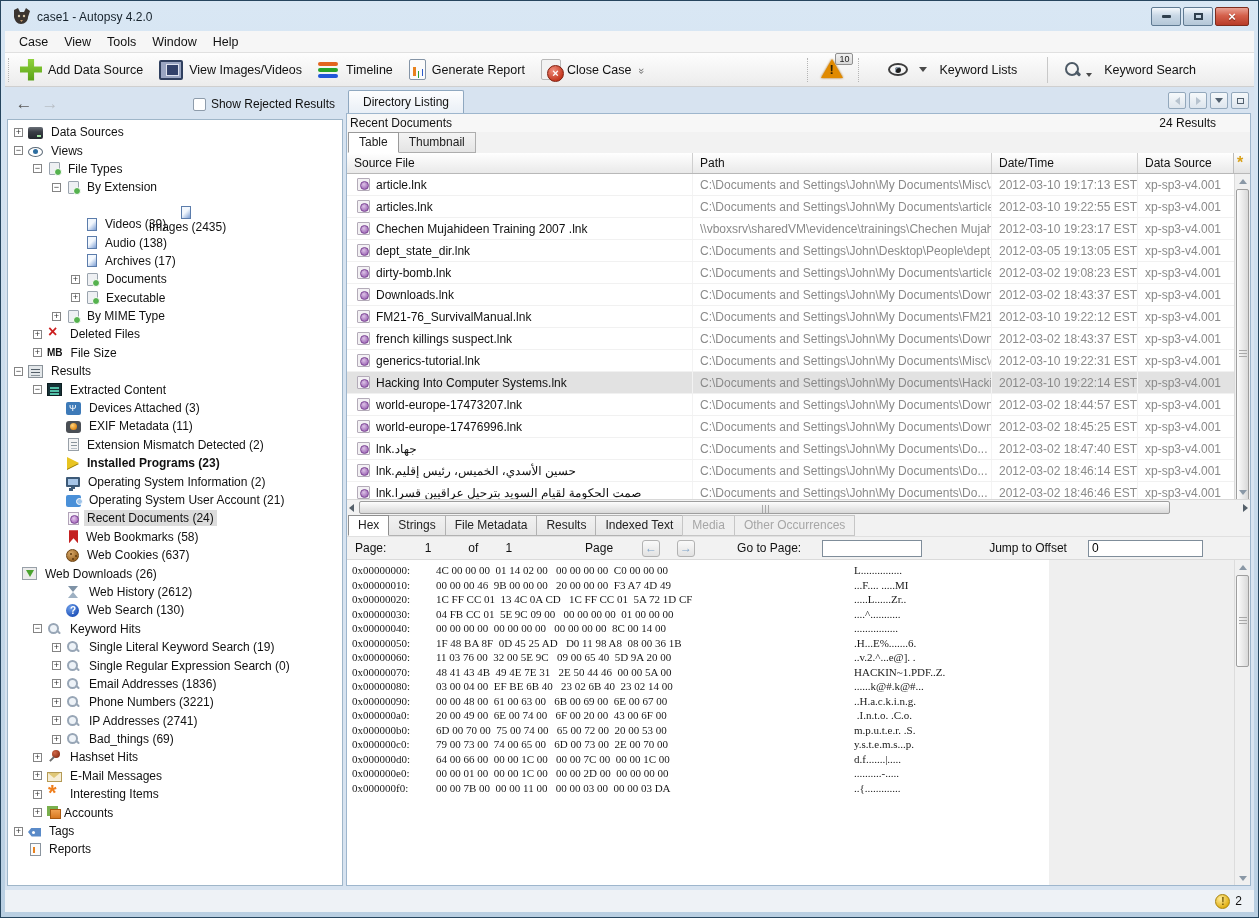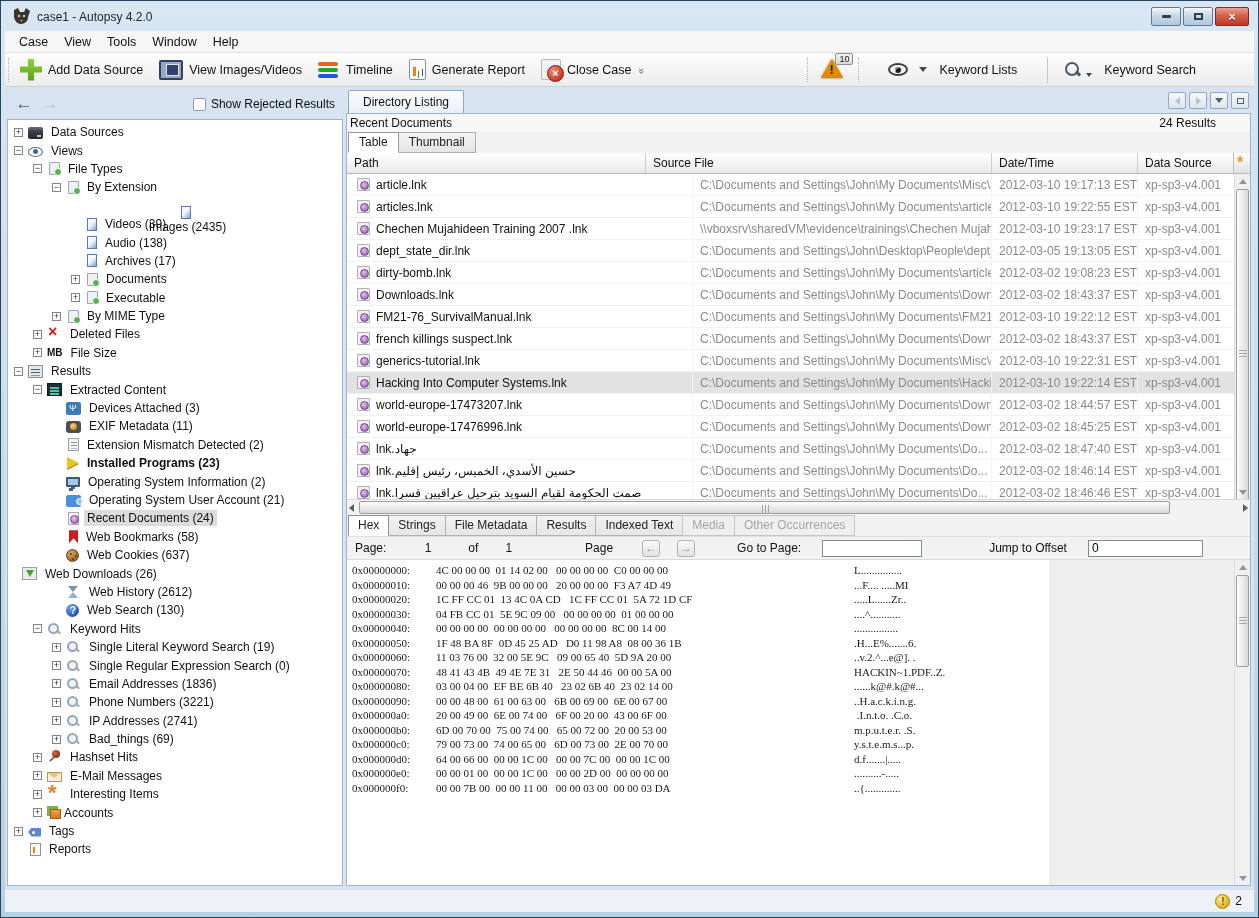--- a/index.html
+++ b/index.html
@@ -522,22 +522,22 @@
           <span>Recent Documents</span>
           <span class="results">24 Results</span>
         </div>
 
         <div class="viewtabs">
           <span class="vtab active">Table</span>
           <span class="vtab">Thumbnail</span>
         </div>
 
         <div class="thead">
+          <div class="th col-file">Source File</div>
           <div class="th col-path">Path</div>
-          <div class="th col-file">Source File</div>
           <div class="th col-date">Date/Time</div>
           <div class="th col-src">Data Source</div>
           <div class="wandbtn"></div>
         </div>
 
         <div class="tbodywrap">
           <div id="tbody">
               <div class="tr">
                 <div class="td file col-file">
                   <span class="lnkicon"></span>

